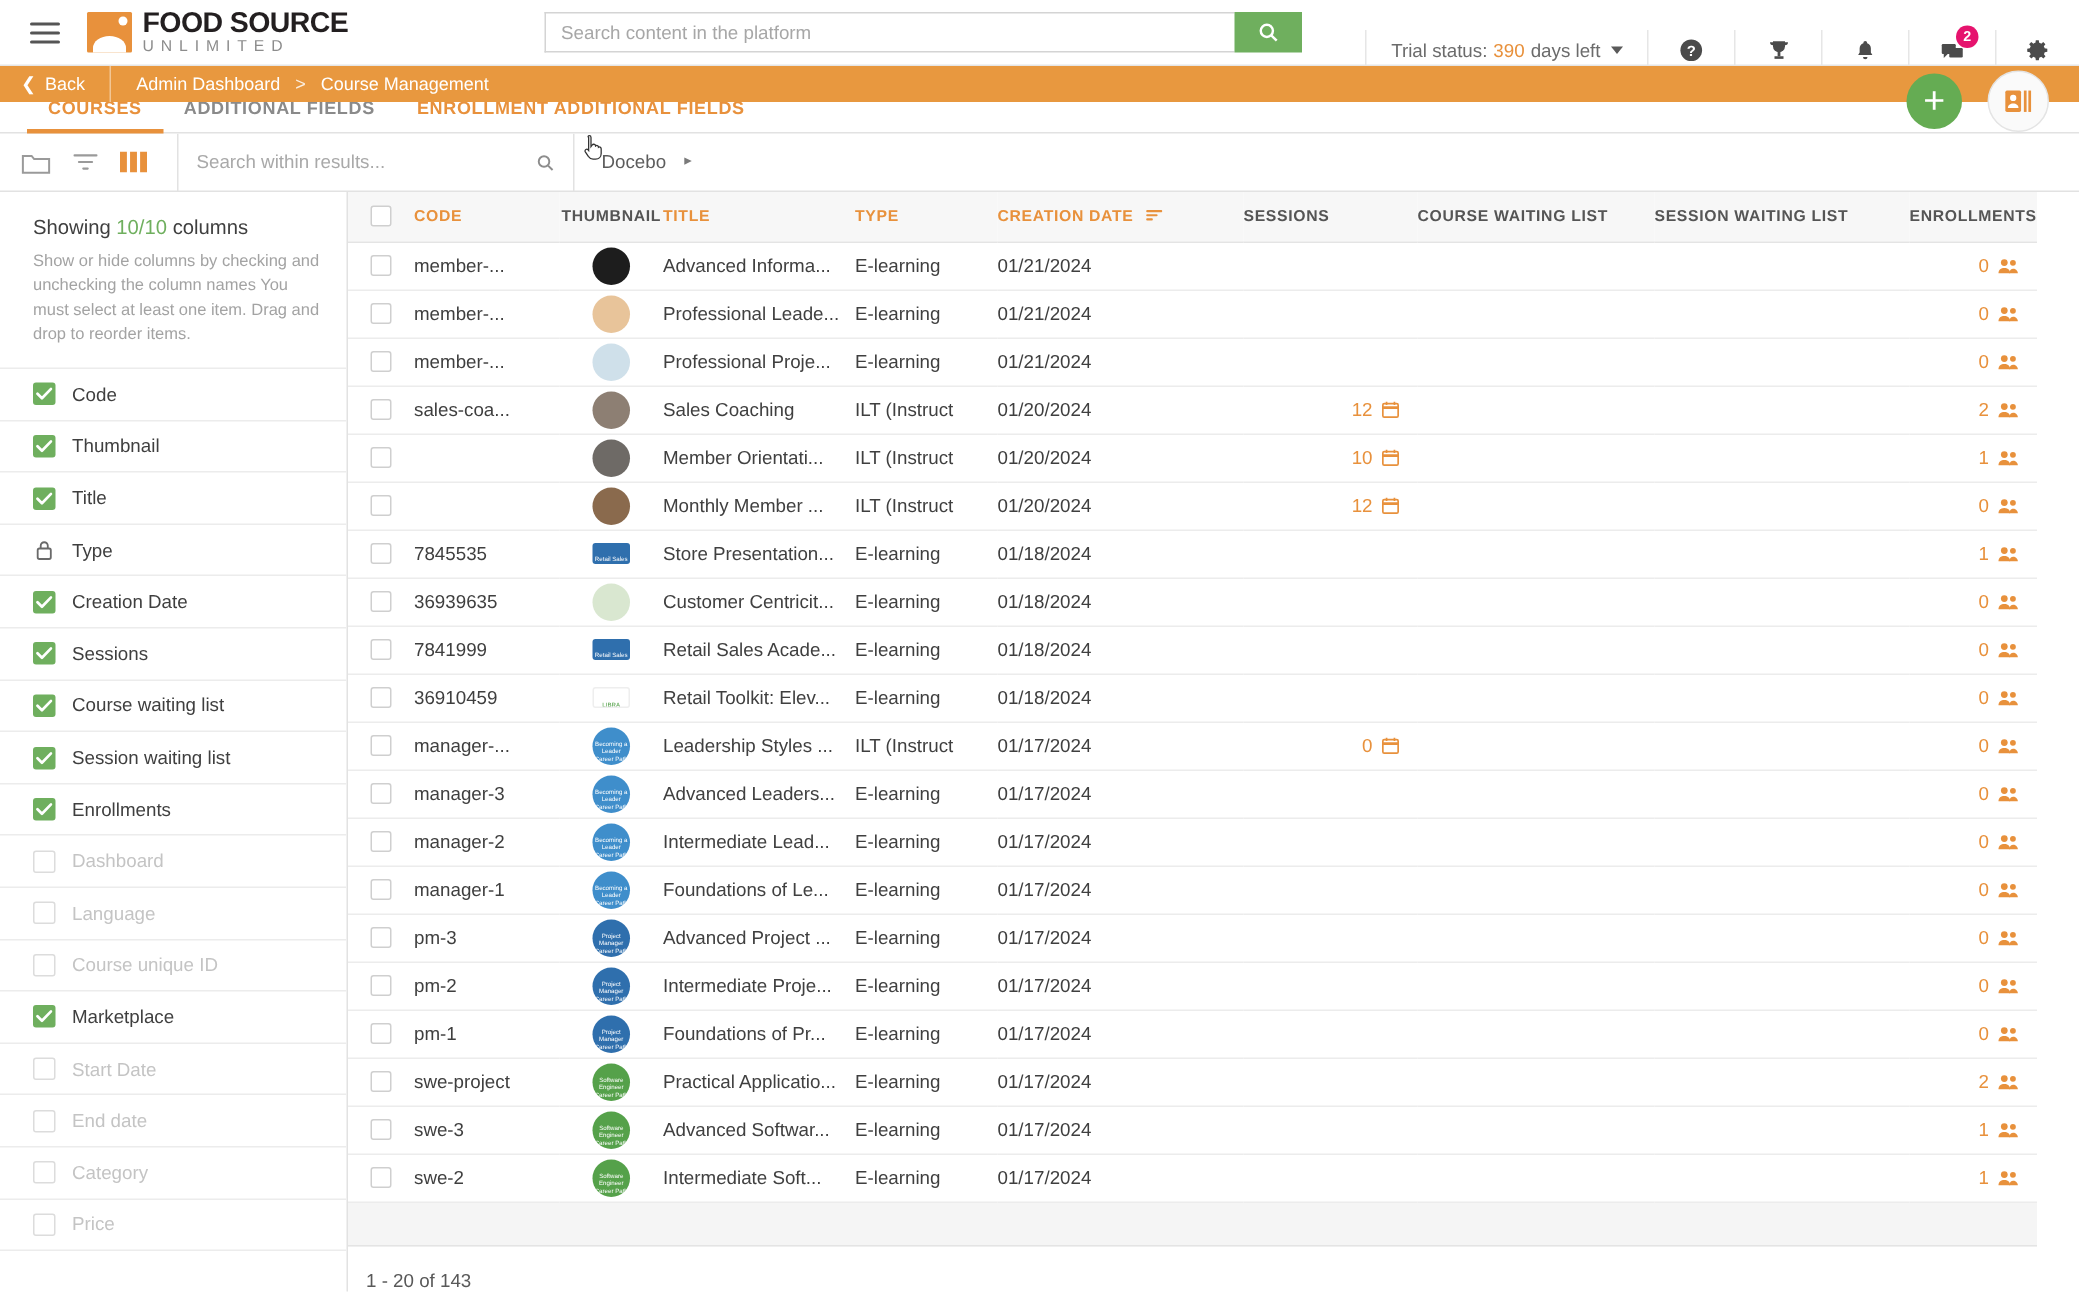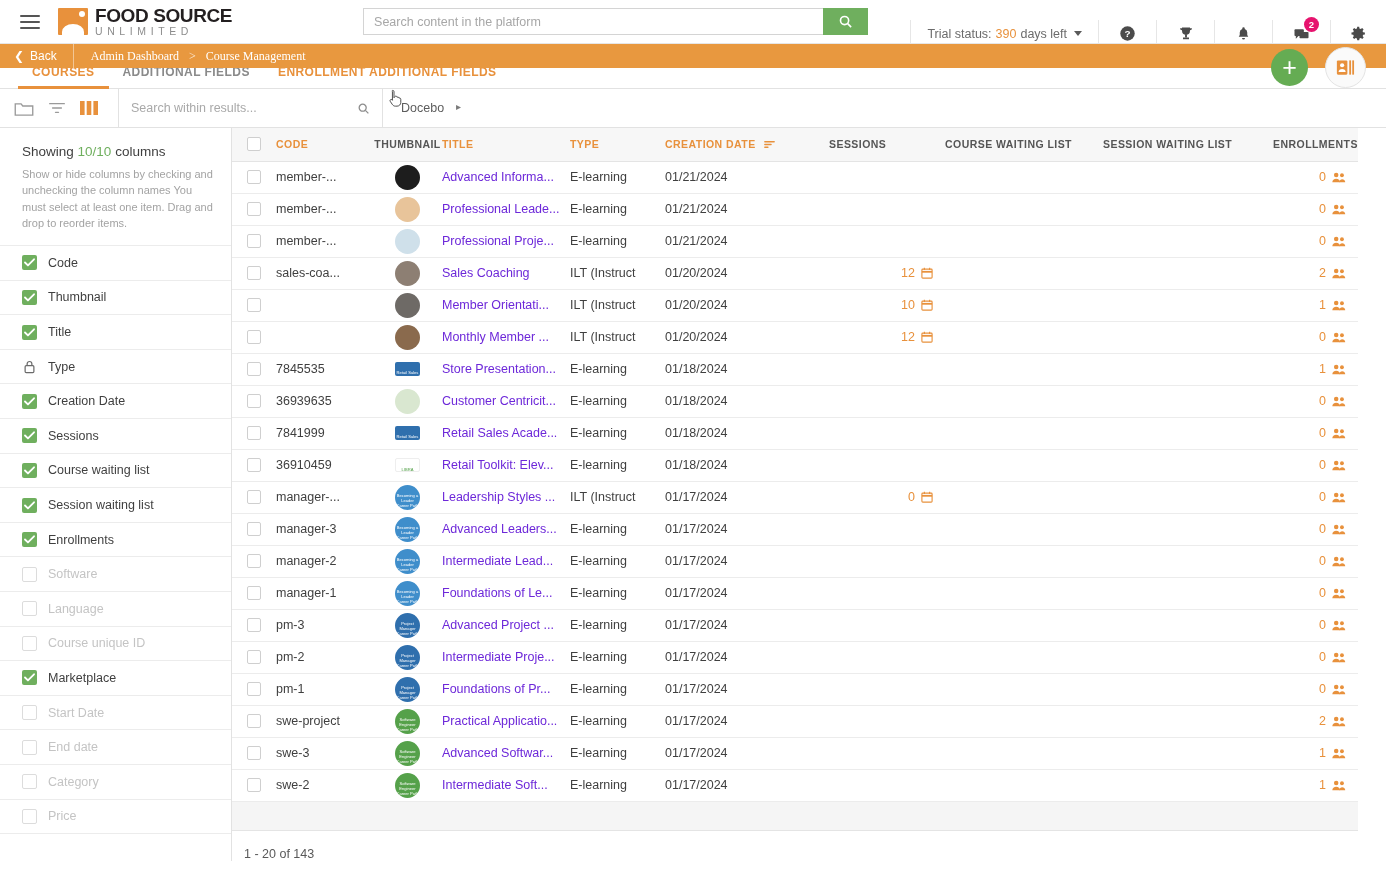--- a/index.html
+++ b/index.html
@@ -80,21 +80,21 @@
   .bcbar {
     height: 24px; background: #E8983F; display: flex; align-items: center;
     color: #fff; font-size: 12px; position: relative; z-index: 5;
   }
   .bc-back {
     display: flex; align-items: center; gap: 6px; padding: 0 16px 0 14px;
     height: 24px; border-right: 1px solid rgba(255,255,255,.45); cursor: pointer;
   }
   .bc-chev { font-size: 12px; }
   .bc-items { display: flex; align-items: center; gap: 10px; padding-left: 17px; }
-  .bc-items span { cursor: pointer; font-family: Liberation Serif, serif; }
+  .bc-items span { cursor: pointer; }
   .bc-sep { opacity: .85; }
 
   
   .tabsbar {
     height: 21px; background: #fff; display: flex; align-items: flex-end;
     border-bottom: 1px solid #e2e2e2; padding-left: 18px; position: relative;
   }
   .tab {
     font-size: 12px; font-weight: bold; letter-spacing: .45px;
     padding: 0 14px 9px 14px; color: #8a8a8a; cursor: pointer; position: relative;
@@ -173,21 +173,21 @@
   .c-date { width: 164px; }
   .c-sess { width: 116px; text-align: right; padding-right: 12px !important; }
   .c-cwl { width: 158px; }
   .c-swl { width: 170px; }
   .c-enr { width: 85px; text-align: right; padding-right: 12px !important; }
 
   .sqbox {
     width: 14px; height: 14px; border: 1px solid #cfcfcf; border-radius: 2px;
     background: #fff; display: inline-block; vertical-align: middle; cursor: pointer;
   }
-  .title-link { color: #6d28d9; cursor: pointer; white-space: nowrap; overflow: hidden; }
+  .title-link { color: #404040; cursor: pointer; white-space: nowrap; overflow: hidden; }
   .tdtext { white-space: nowrap; overflow: hidden; display: block; }
   .thumb {
     width: 25px; height: 25px; border-radius: 50%; display: inline-block;
     vertical-align: middle; overflow: hidden; position: relative;
     font-size: 4.1px; color: #fff; line-height: 1.25; text-align: center;
   }
   .thumb .tl { position: absolute; left: 0; right: 0; top: 8px; padding: 0 1px; }
   .thumb.sq { border-radius: 2px; height: 14px; }
   .mini-cell { display: flex; align-items: center; justify-content: flex-end; gap: 6px; color: #E8913C; }
 
@@ -432,21 +432,21 @@
         <div class="cp-item">
           <span class="cbx on">
             <svg width="11" height="9" viewBox="0 0 12 10" fill="none" stroke="#fff" stroke-width="2" stroke-linecap="round" stroke-linejoin="round">
               <polyline points="1,5 4.3,8.3 11,1.4"></polyline>
             </svg>
           </span>
           <span>Enrollments</span>
         </div>
         <div class="cp-item off">
           <span class="cbx off"></span>
-          <span>Software</span>
+          <span>Dashboard</span>
         </div>
         <div class="cp-item off">
           <span class="cbx off"></span>
           <span>Language</span>
         </div>
         <div class="cp-item off">
           <span class="cbx off"></span>
           <span>Course unique ID</span>
         </div>
         <div class="cp-item">

